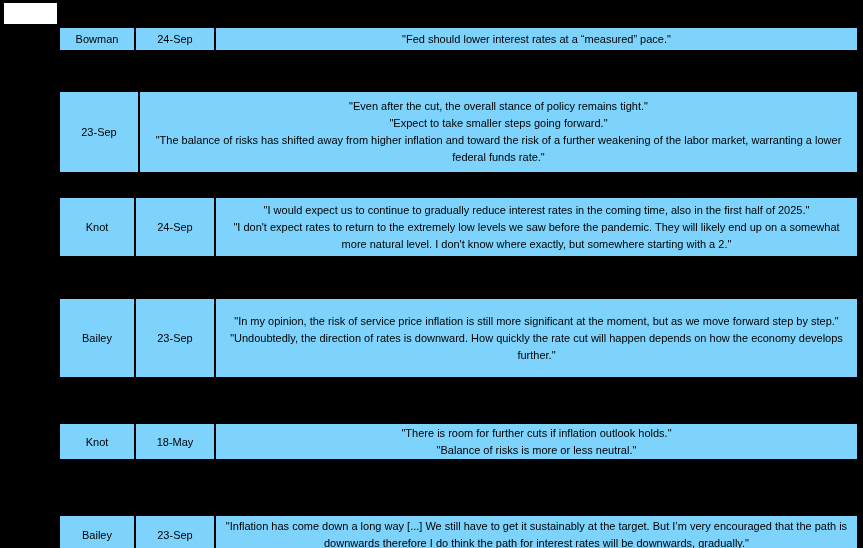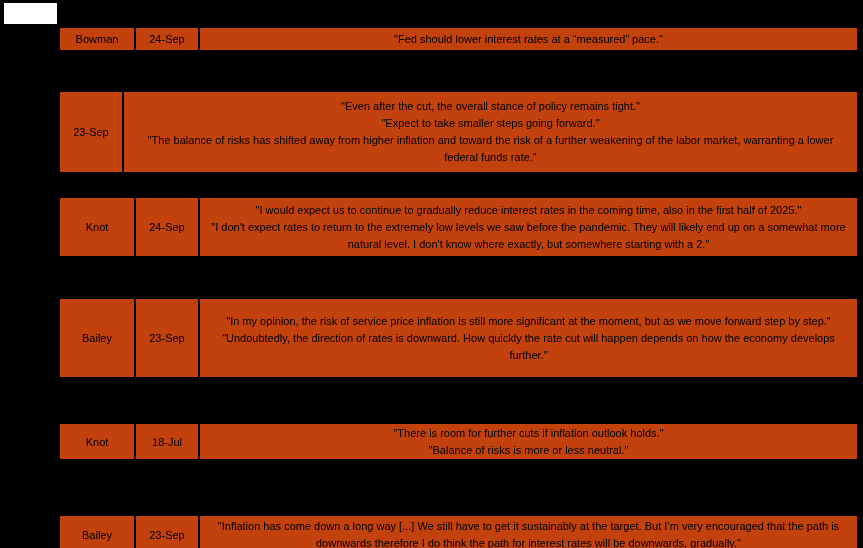--- a/index.html
+++ b/index.html
@@ -21,28 +21,28 @@
     position: absolute;
     left: 58px;
     width: 801px;
     background: #000000;
     display: flex;
     gap: 2px;
     padding: 2px;
     box-sizing: border-box;
   }
   .cell {
-    background: #c2410c;
+    background: #7dd3fc;
     display: flex;
     align-items: center;
     justify-content: center;
     box-sizing: border-box;
   }
   .speaker-cell { width: 74px; font-size: 11px; }
-  .date-cell    { width: 62px; font-size: 11px; }
+  .date-cell    { width: 78px; font-size: 11px; }
   .quote-cell   {
     flex: 1;
     flex-direction: column;
     font-size: 11px;
     line-height: 17px;
     text-align: center;
     padding: 0 6px;
   }
   .quote-line { width: 100%; }
   
@@ -88,21 +88,21 @@
   <div class="cell speaker-cell">Bailey</div>
   <div class="cell date-cell">23-Sep</div>
   <div class="cell quote-cell">
     <div class="quote-line">"In my opinion, the risk of service price inflation is still more significant at the moment, but as we move forward step by step."</div>
     <div class="quote-line">"Undoubtedly, the direction of rates is downward. How quickly the rate cut will happen depends on how the economy develops further."</div>
   </div>
 </div>
 
 <div class="t-row r5">
   <div class="cell speaker-cell">Knot</div>
-  <div class="cell date-cell">18-Jul</div>
+  <div class="cell date-cell">18-May</div>
   <div class="cell quote-cell">
     <div class="quote-line">"There is room for further cuts if inflation outlook holds."</div>
     <div class="quote-line">"Balance of risks is more or less neutral."</div>
   </div>
 </div>
 
 <div class="t-row r6">
   <div class="cell speaker-cell">Bailey</div>
   <div class="cell date-cell">23-Sep</div>
   <div class="cell quote-cell">

